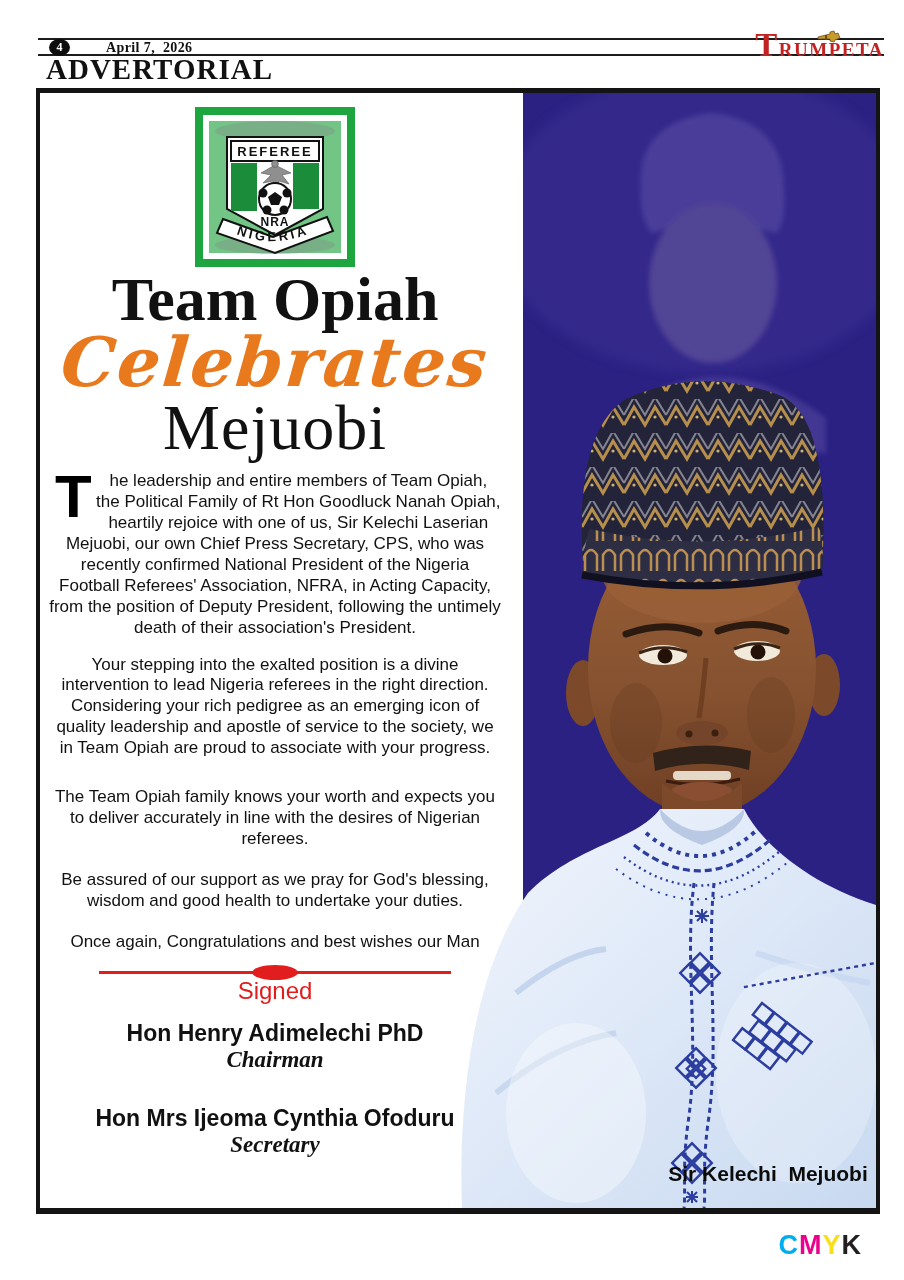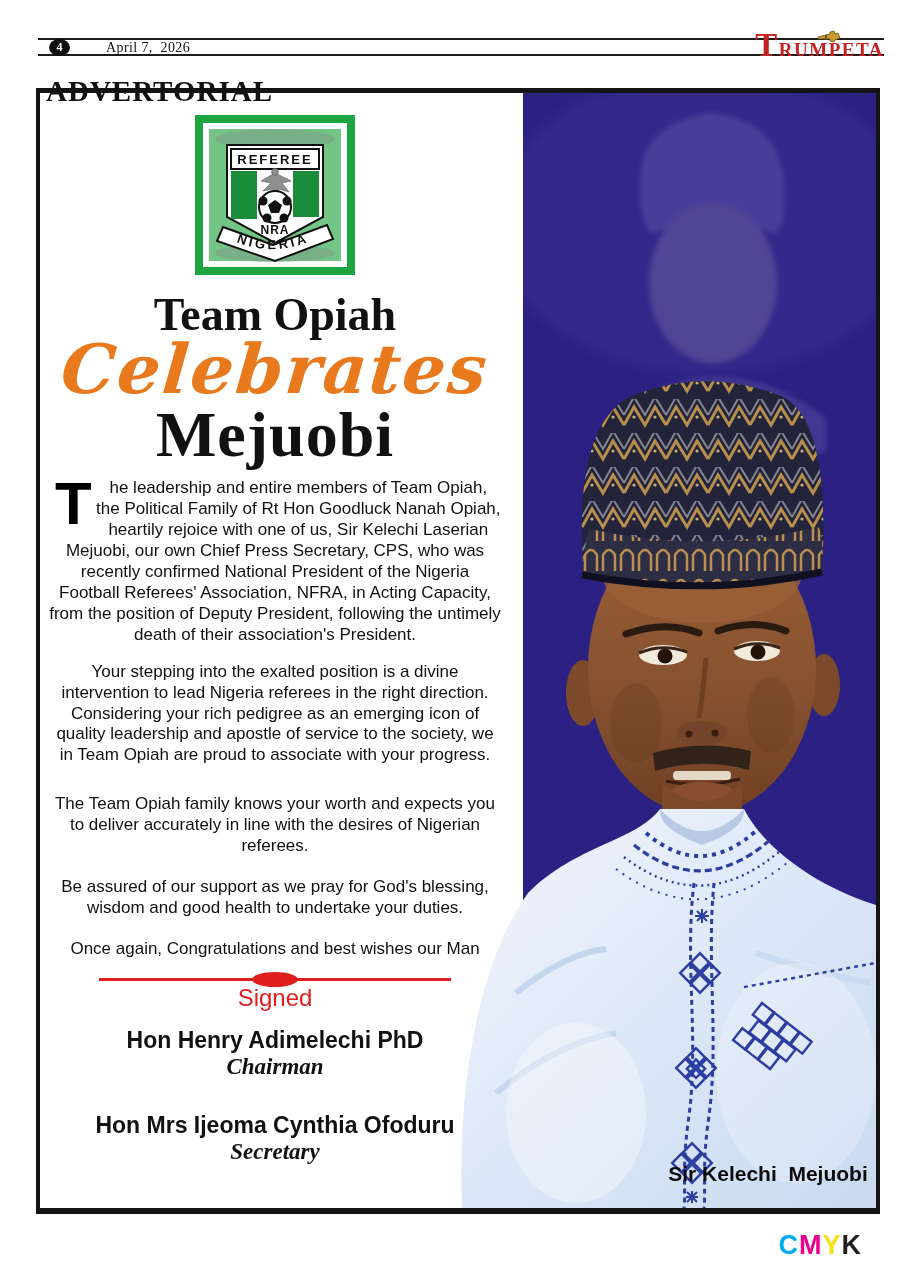--- a/index.html
+++ b/index.html
@@ -11,56 +11,56 @@
   .rule{position:absolute;left:38px;width:846px;height:2px;background:#1c1c1c}
   .rule-top{top:38px}
   .rule-bottom{top:54px}
   .page-num{
     position:absolute;left:49px;top:39px;width:21px;height:17px;background:#0d0d0d;
     border-radius:50%;color:#fff;font-weight:bold;font-size:12px;text-align:center;
     line-height:17px;font-family:"Liberation Serif",serif;z-index:3;
   }
   .date{
     position:absolute;left:106px;top:40px;font-family:"Liberation Serif",serif;
-    font-weight:normal;font-size:14px;letter-spacing:.4px;z-index:3;white-space:pre;
+    font-weight:bold;font-size:14px;letter-spacing:.4px;z-index:3;white-space:pre;
   }
   .masthead{
     position:absolute;right:20px;top:27px;font-family:"Liberation Serif",serif;
     color:var(--brand-red,#c32222);font-size:19px;font-weight:bold;letter-spacing:1.5px;
     display:inline-block;z-index:3;
   }
   .masthead::first-letter{font-size:33px}
   .trumpet-icon{position:absolute;right:63px;top:29px;z-index:4}
   .section-title{
     position:absolute;left:46px;top:53px;font-family:"Liberation Serif",serif;
-    font-weight:bold;font-size:29px;letter-spacing:1px;z-index:3;margin-top:22px;
+    font-weight:bold;font-size:29px;letter-spacing:1px;z-index:3;
   }
   
   .main-box{
     position:absolute;left:36px;top:88px;width:844px;height:1126px;box-sizing:border-box;
     border:4px solid #141414;border-top-width:5px;border-bottom-width:6px;background:#fff;
   }
   .left-col{
-    position:absolute;left:0;top:12px;width:470px;height:100%;padding:6px 6px 4px;
+    position:absolute;left:0;top:4px;width:470px;height:100%;padding:6px 6px 4px;
     box-sizing:border-box;text-align:center;z-index:2;
   }
   
   .club-logo{display:block;margin:4px auto 0}
   
   .title-main{
-    font-family:"Liberation Serif",serif;font-weight:bold;font-size:46px;
-    margin:16px 0 0;line-height:1.05;
+    font-family:"Liberation Serif",serif;font-weight:bold;font-size:62px;
+    margin:0 0 0;line-height:1.05;
   }
   .title-script{
     font-family:"DejaVu Serif","Liberation Serif",serif;font-style:italic;
     color:var(--accent-orange,#e8791d);font-size:68px;font-weight:bold;line-height:1.0;
     margin:-4px 0 0;transform:skewX(-5deg);letter-spacing:2px;
   }
   .title-name{
-    font-family:"Liberation Serif",serif;font-weight:bold;font-size:64px;
+    font-family:"Liberation Serif",serif;font-weight:normal;font-size:64px;
     margin:-2px 0 10px;line-height:1.05;letter-spacing:1px;
   }
   
   .article{width:452px;margin:8px auto 0;font-size:17px;line-height:1.23;text-align:center}
   .article p{margin:0}
   .p1{margin-bottom:16px !important}
   .p2{margin-bottom:28px !important}
   .p3{margin-bottom:20px !important}
   .p4{margin-bottom:20px !important}
   .dropcap{

